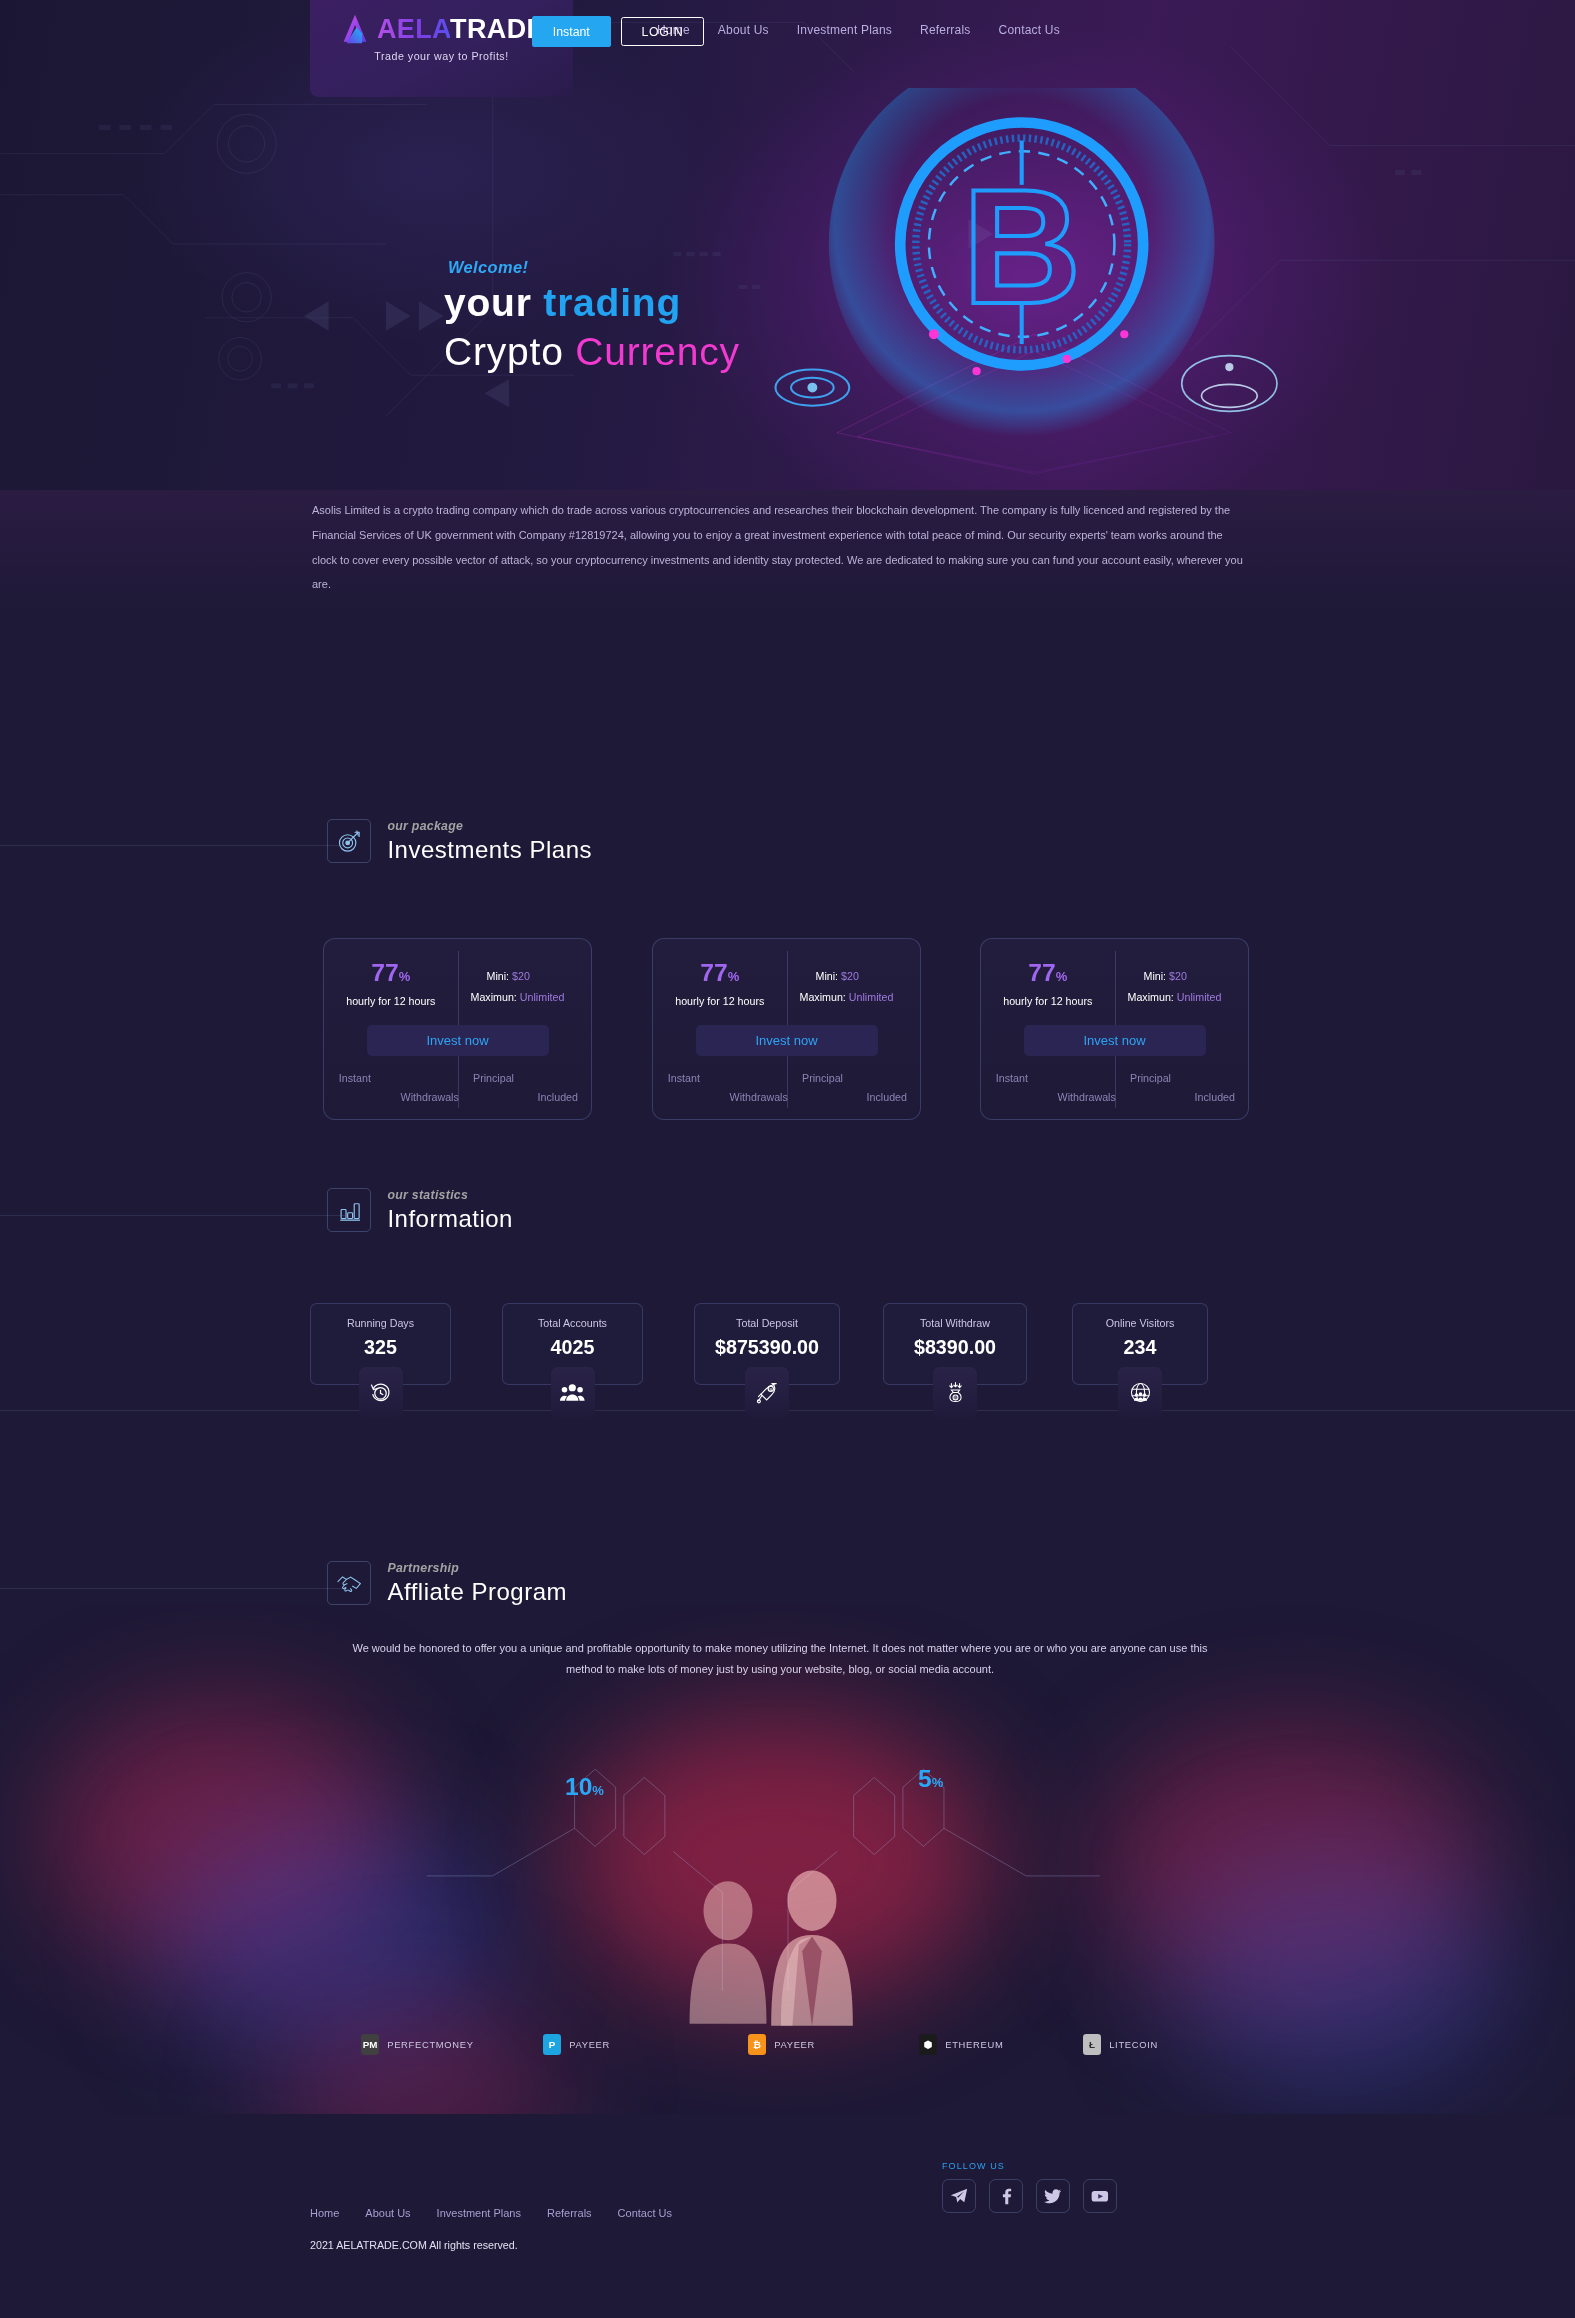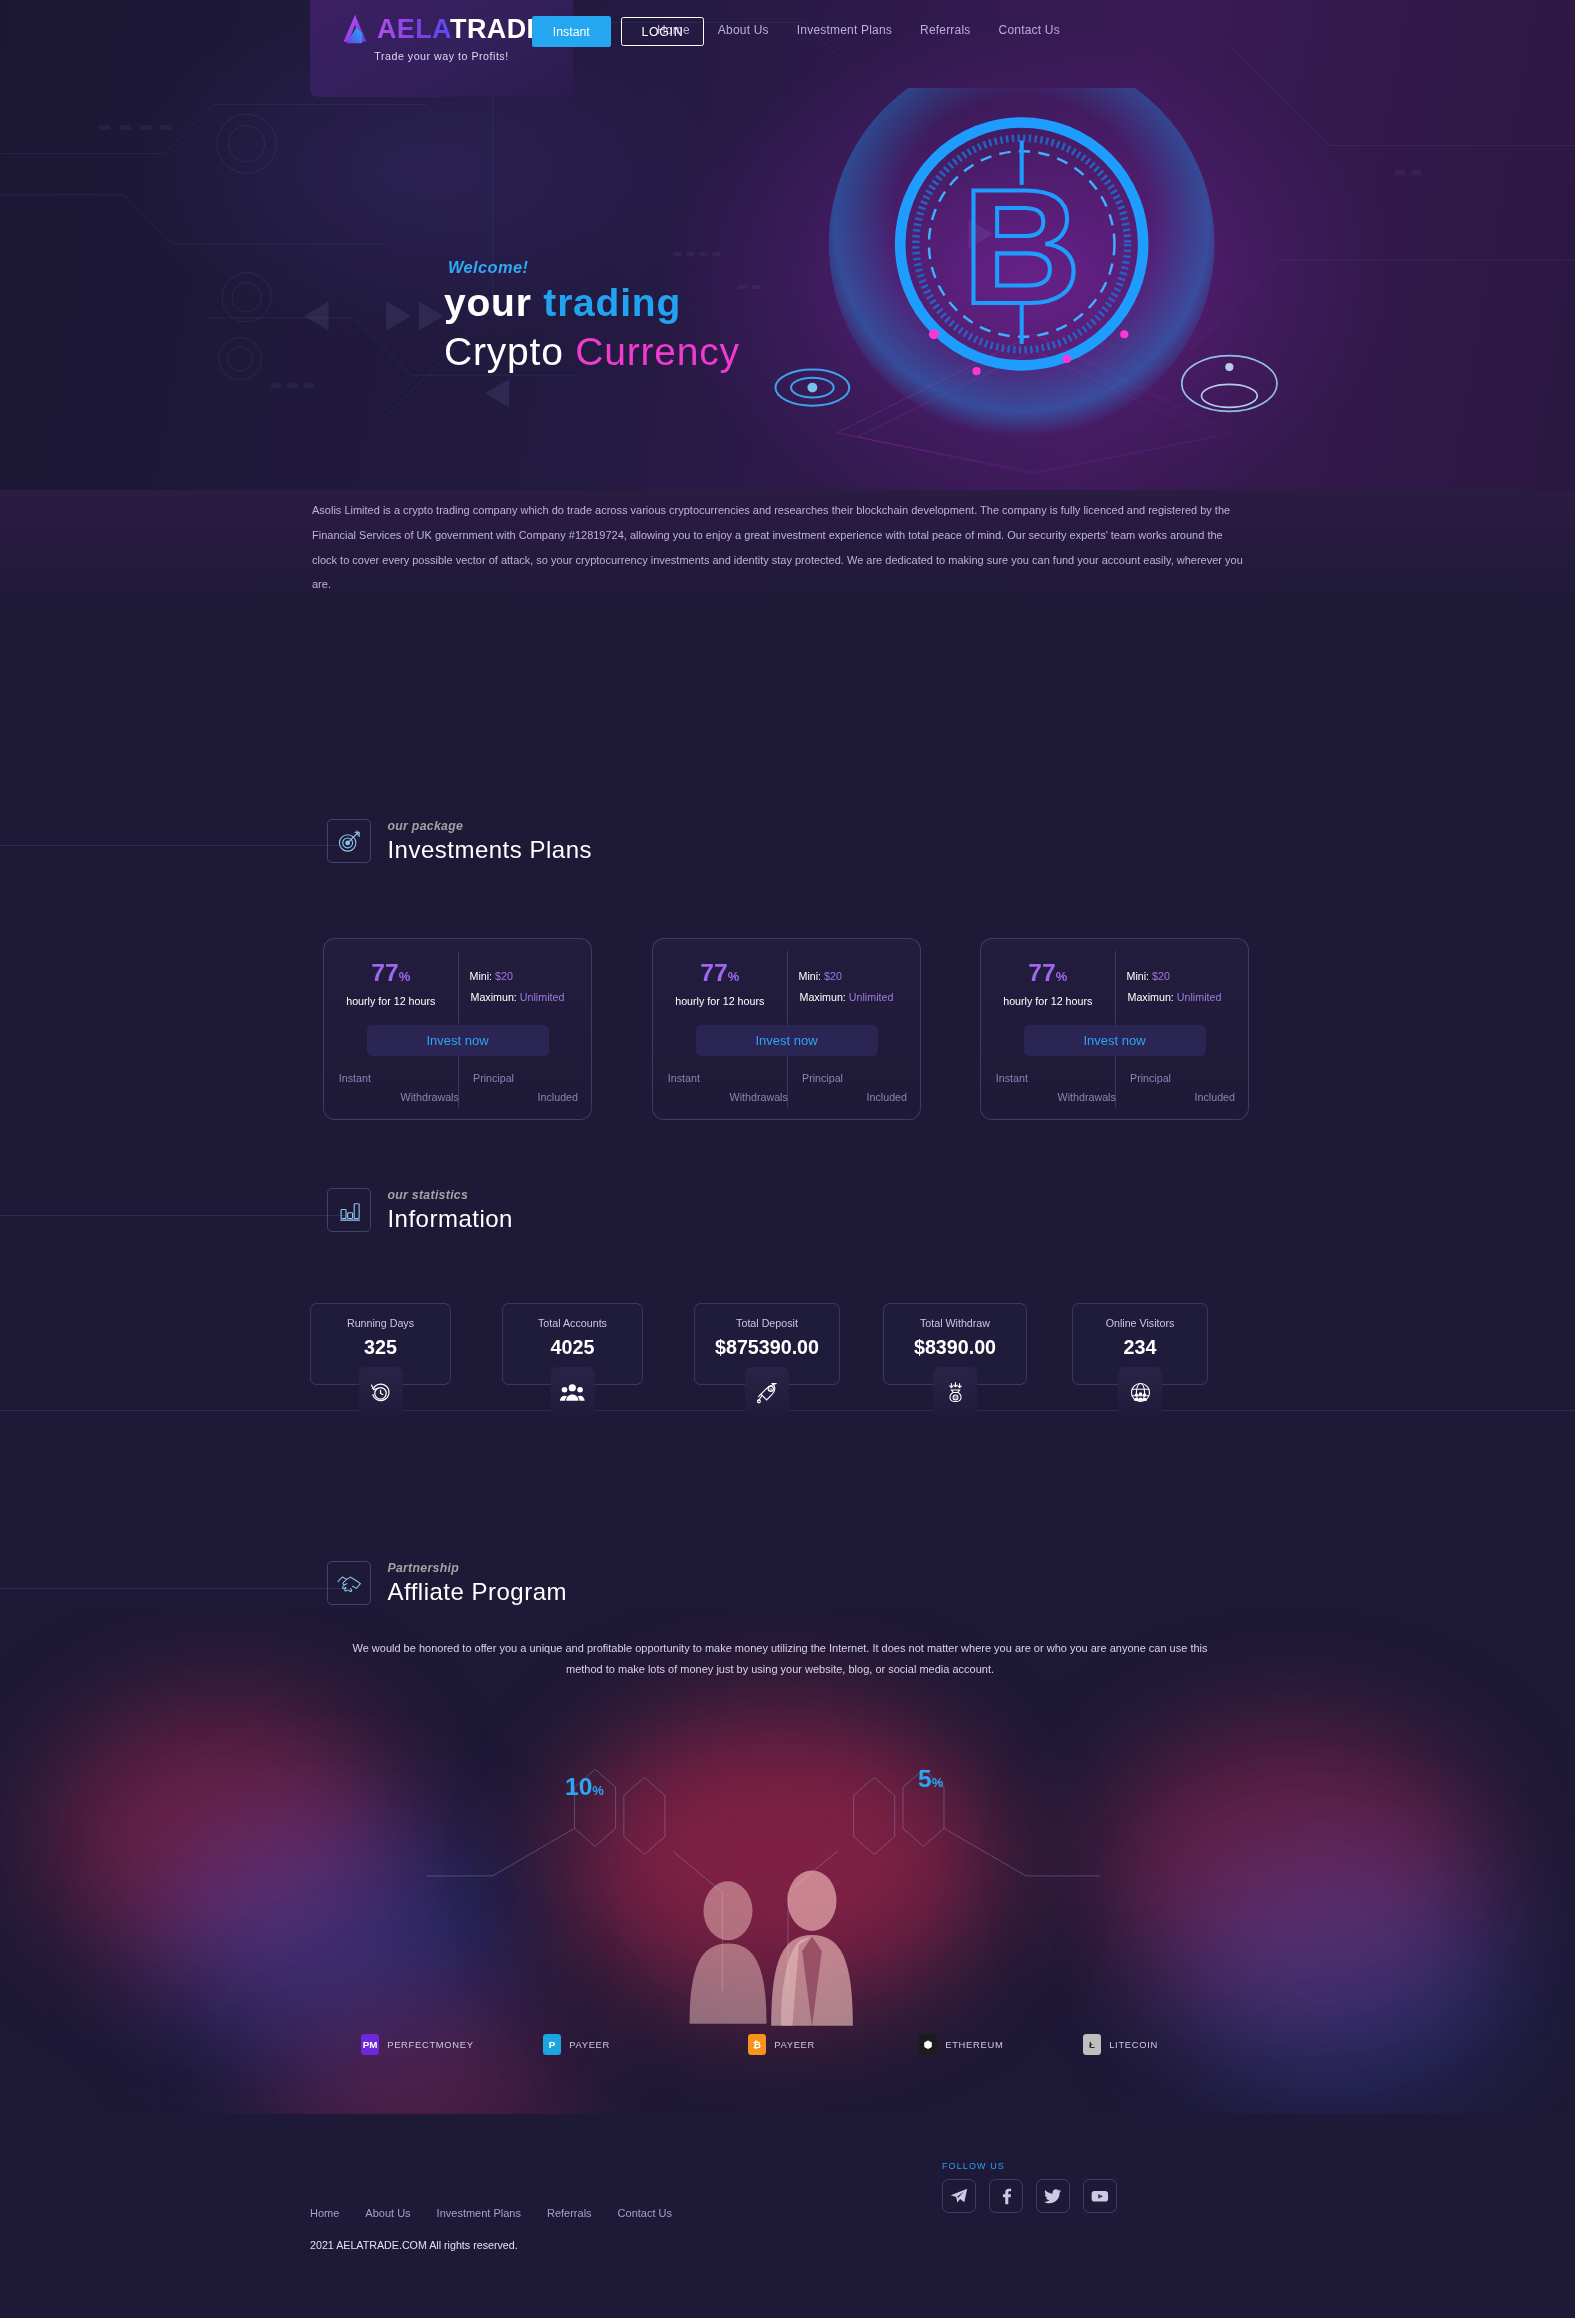--- a/index.html
+++ b/index.html
@@ -129,21 +129,21 @@
     width: 269px; height: 182px;
     border: 0.8px solid rgba(120,140,210,0.30);
     border-radius: 12px;
     background: linear-gradient(180deg, rgba(40,33,68,0.55) 0%, rgba(31,26,56,0.55) 100%);
   }
   .plan .vdiv { position:absolute; left:50%; top:11.5px; bottom:11.5px; width:0.8px; background: rgba(120,140,210,0.28); }
   .plan-pct { position:absolute; left:0; top:19.7px; width:50%; text-align:center; }
   .plan-pct .num { color:#a066f0; font-size: 24.6px; font-weight: 700; }
   .plan-pct .sym { color:#a066f0; font-size: 13px; font-weight:700; }
   .plan-sub { position:absolute; left:0; top:56px; width:50%; text-align:center; color:#ffffff; font-size:10.7px; }
-  .plan-mini { position:absolute; right:0; top:31px; width:50%; padding-left:12px; font-size:10.7px; color:#ffffff; }
+  .plan-mini { position:absolute; right:0; top:31px; width:50%; padding-left:29px; font-size:10.7px; color:#ffffff; }
   .plan-max  { position:absolute; right:0; top:52px; width:50%; padding-left:13px; font-size:10.7px; color:#ffffff; }
   .val-violet { color:#9f7ae0; }
   .btn-invest {
     position:absolute; left:50%; top:86px; transform:translateX(-50%);
     width: 182px; padding: 8.2px 0; text-align:center;
     background: #2a2552; border: none; border-radius: 4.9px;
     color: #2ea4f5; font-size: 13px; cursor: pointer;
     font-family: "Liberation Sans", sans-serif;
   }
   .plan-f1 { position:absolute; left:14.8px; top:133px; color:#8d83b4; font-size:10.7px; }
@@ -576,21 +576,21 @@
 
     <div class="lvl-pct" style="left:918px; top:160px;">
       <span class="p-num">5</span><span class="p-sym">%</span>
     </div>
 
     <div class="aff-intro">We would be honored to offer you a unique and profitable opportunity to make money utilizing the Internet. It does not matter where you are or who you are anyone can use this method to make lots of money just by using your website, blog, or social media account.</div>
   </div>
 
   <div class="pay-row">
     <div class="pay-item" style="width:182px;">
-      <span class="pay-badge" style="background:#6d28d9;">PM</span>
+      <span class="pay-badge" style="background:#404040;">PM</span>
       <span class="pay-name">PERFECTMONEY</span>
     </div>
     <div class="pay-item" style="width:205px;">
       <span class="pay-badge" style="background:#1ca5e0;">P</span>
       <span class="pay-name">PAYEER</span>
     </div>
     <div class="pay-item" style="width:171px;">
       <span class="pay-badge" style="background:#f7931a;">₿</span>
       <span class="pay-name">PAYEER</span>
     </div>

